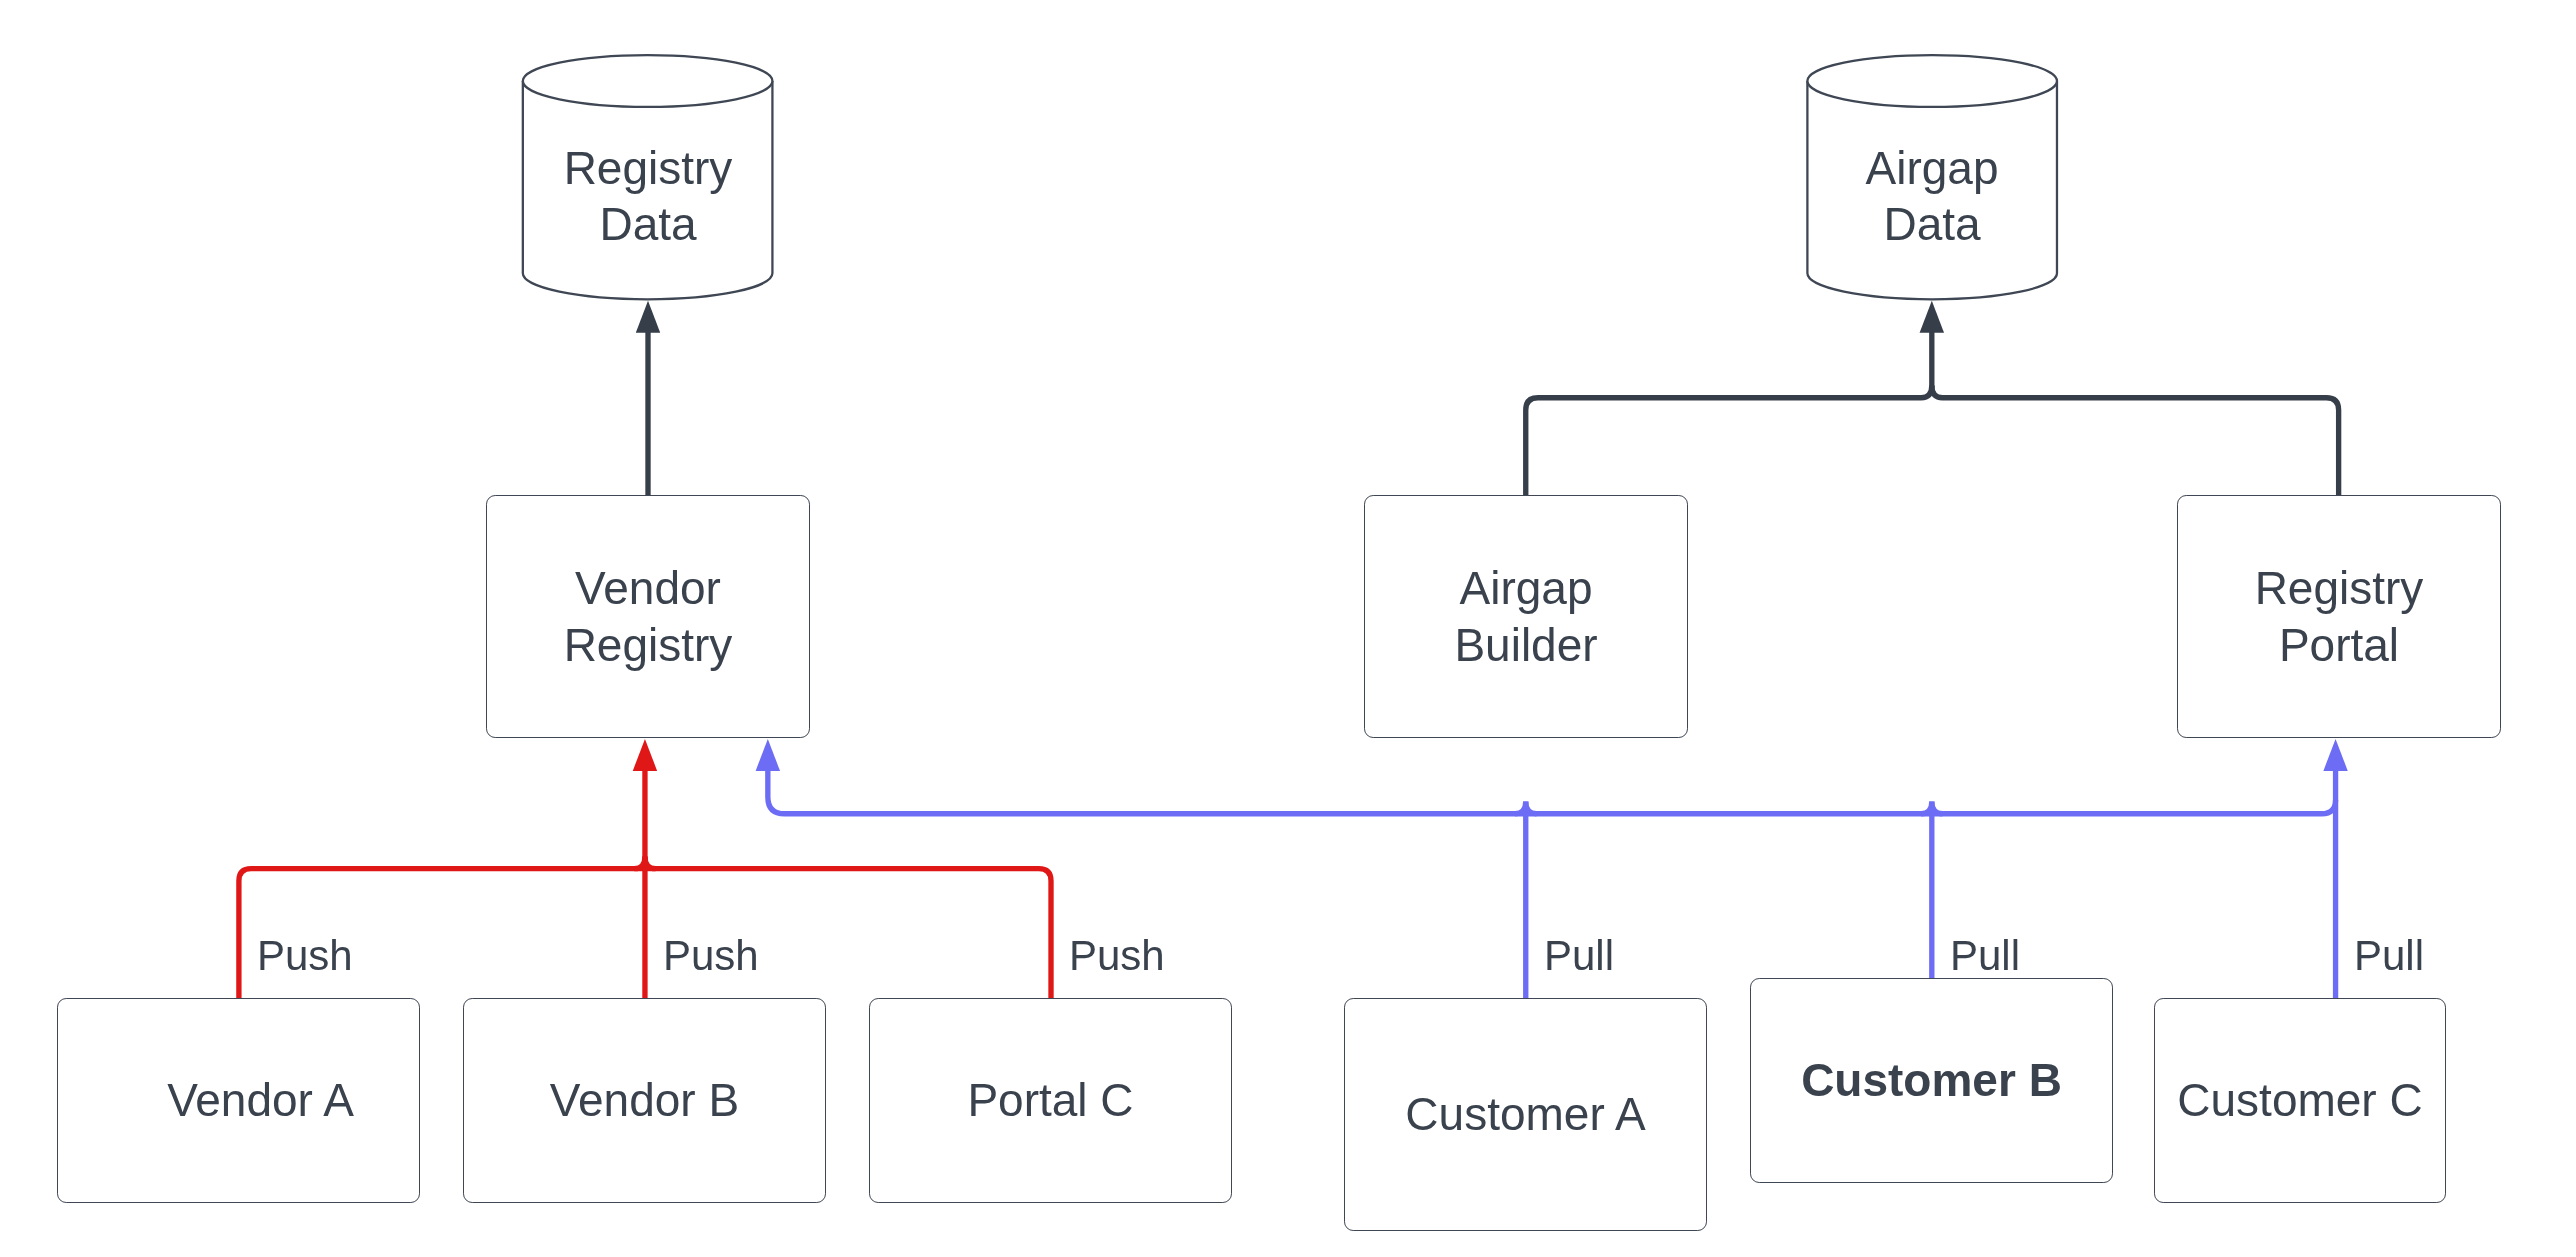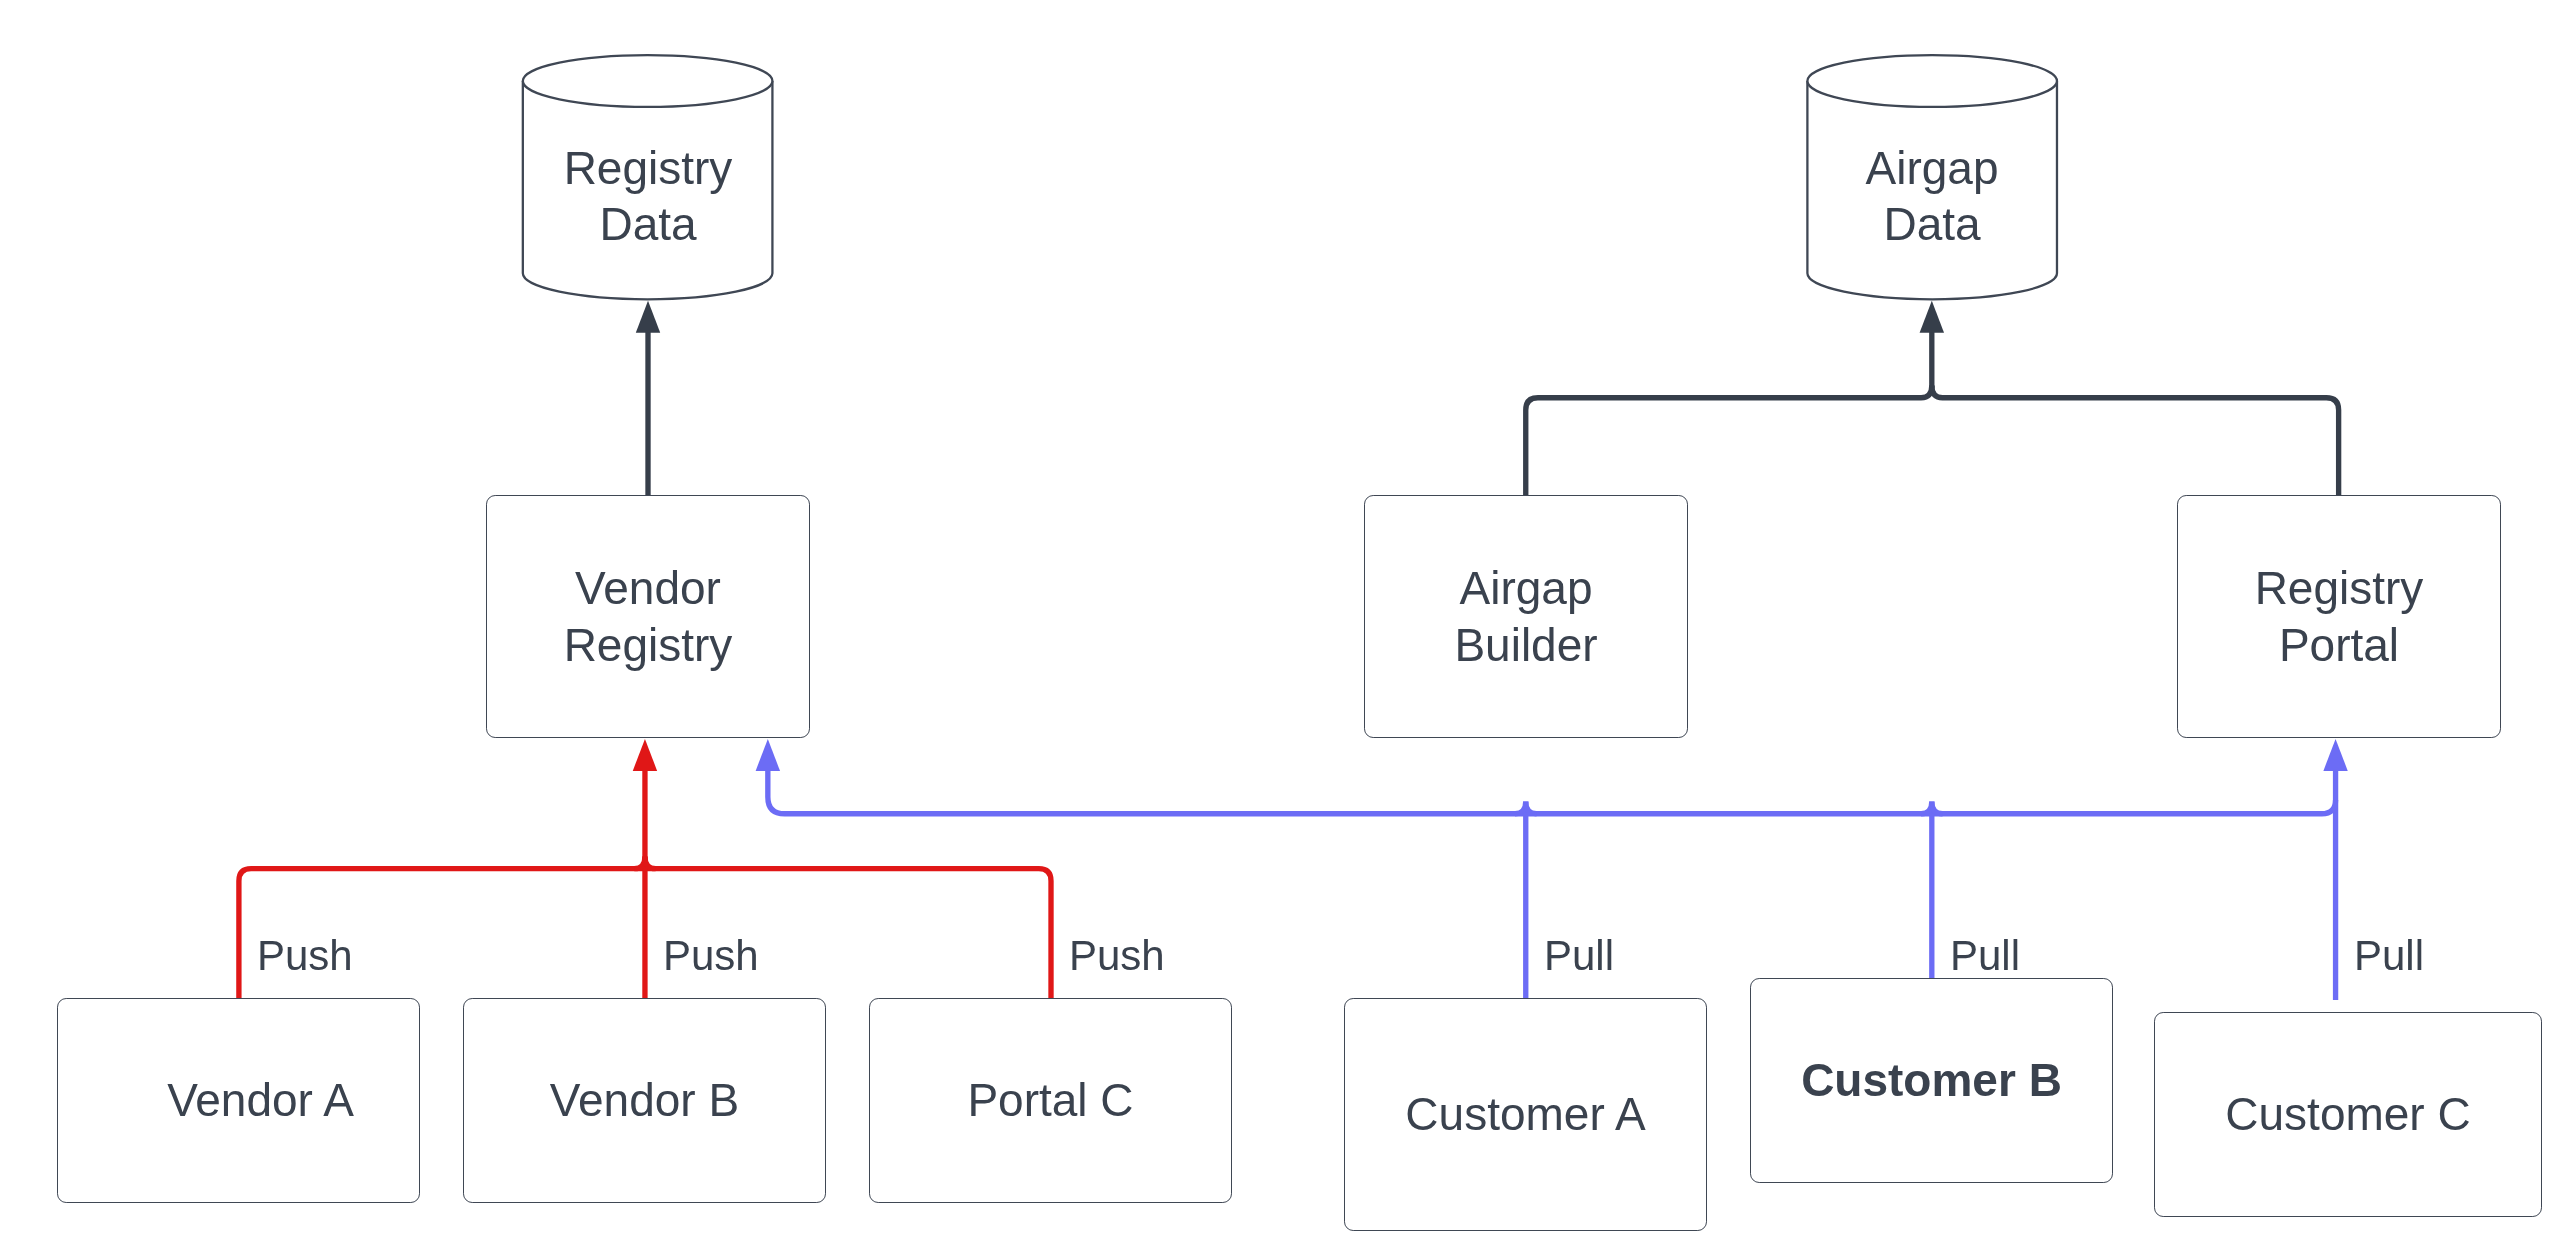--- a/index.html
+++ b/index.html
@@ -128,21 +128,21 @@
   </div>
   <div class="node" style="left:869px;top:998px;width:363px;height:205px;">
     <span>Portal C</span>
   </div>
   <div class="node" style="left:1344px;top:998px;width:363px;height:233px;">
     <span>Customer A</span>
   </div>
   <div class="node" style="left:1750px;top:978px;width:363px;height:205px;font-weight:bold;">
     <span>Customer B</span>
   </div>
-  <div class="node" style="left:2154px;top:998px;width:388px;height:205px;margin-top:14px;">
+  <div class="node" style="left:2154px;top:998px;width:292px;height:205px;">
     <span>Customer C</span>
   </div>
 
   <div class="edge-label" style="left:257px;top:933px;">Push</div>
   <div class="edge-label" style="left:663px;top:933px;">Push</div>
   <div class="edge-label" style="left:1069px;top:933px;">Push</div>
   <div class="edge-label" style="left:1544px;top:933px;">Pull</div>
   <div class="edge-label" style="left:1950px;top:933px;">Pull</div>
   <div class="edge-label" style="left:2354px;top:933px;">Pull</div>
 

